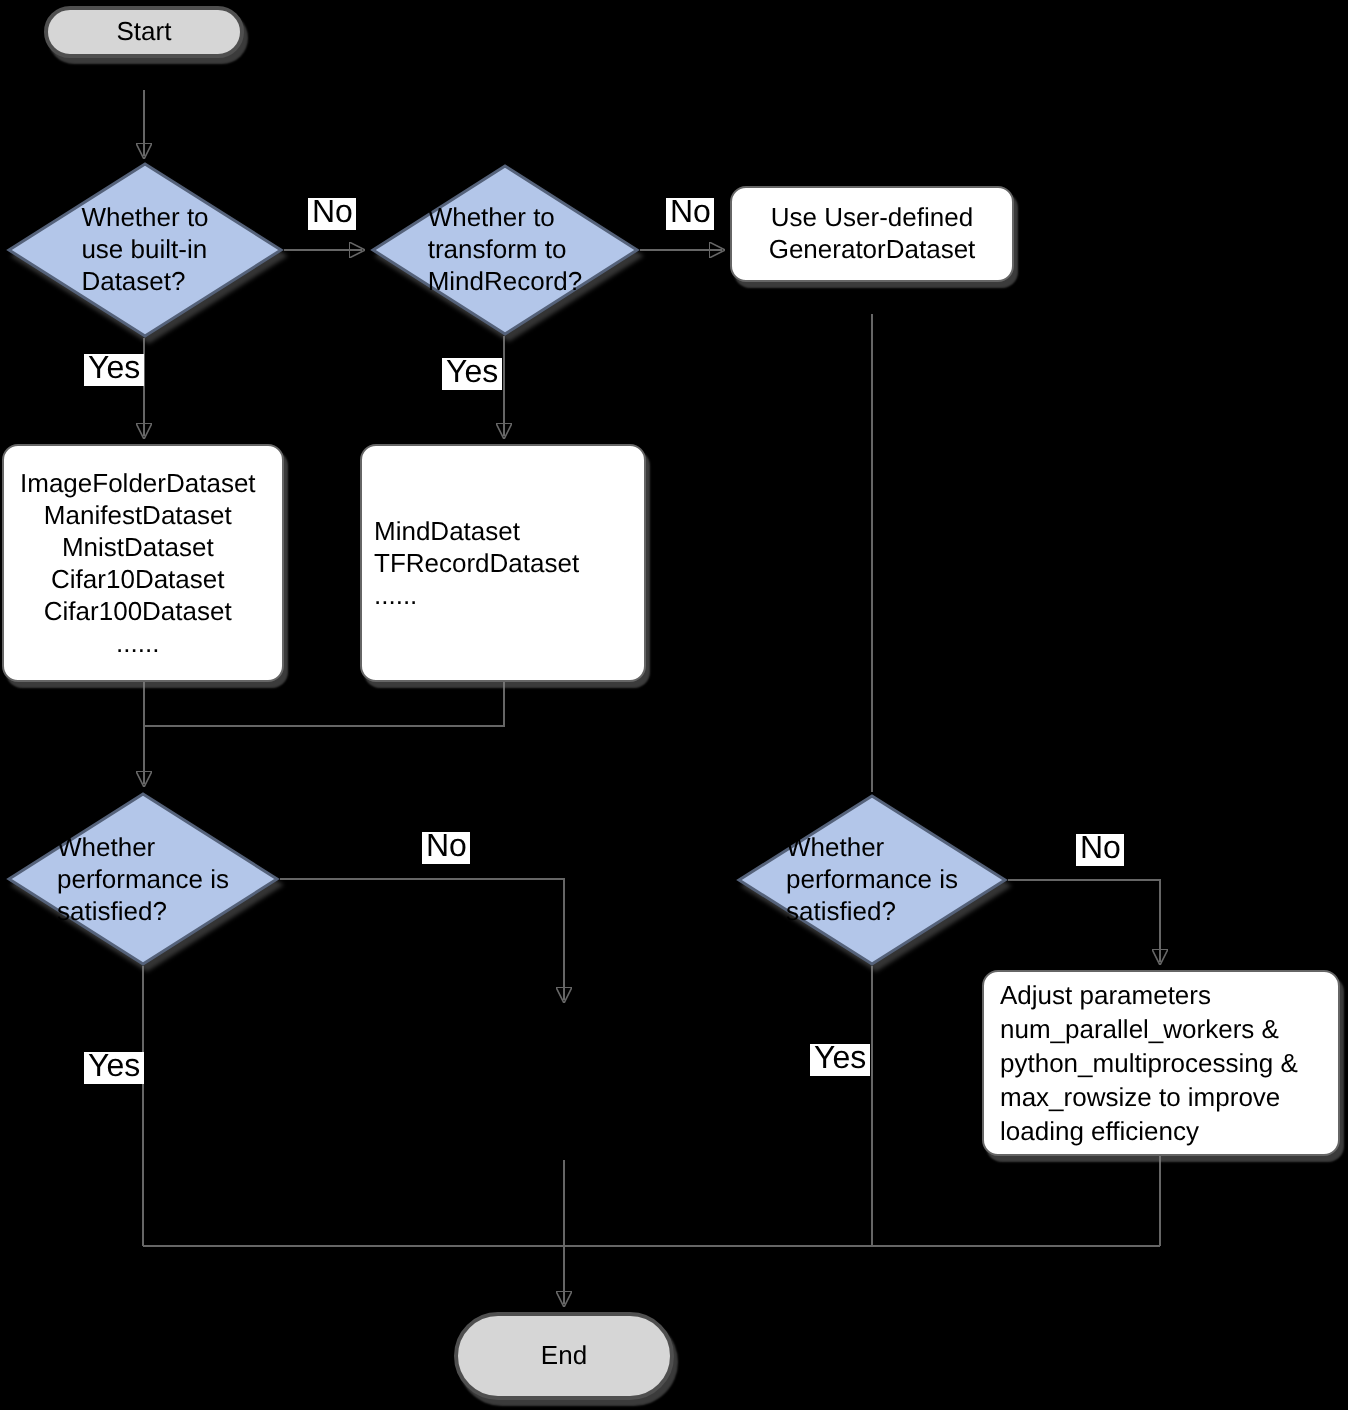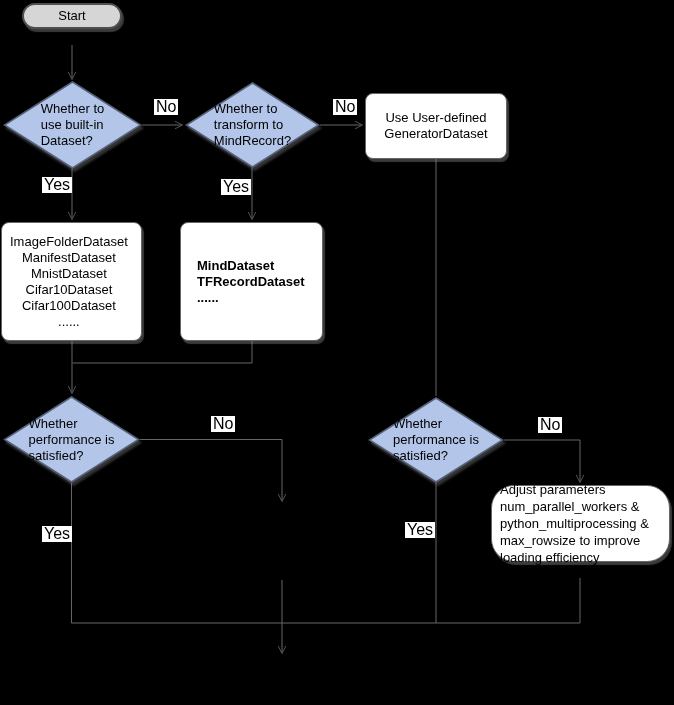--- a/index.html
+++ b/index.html
@@ -114,36 +114,36 @@
 
   <div class="node diamond" style="left:185px; top:82px; width:135px; height:86px;">
     <svg viewBox="0 0 135 86" preserveAspectRatio="none">
       <polygon points="67.5,1 133.5,43 67.5,85 1.5,43" fill="var(--diamond_fill)" stroke="var(--diamond_stroke)" stroke-width="1.5"></polygon>
     </svg>
     <div class="dtxt">Whether to
 transform to
 MindRecord?</div>
   </div>
 
-  <div class="node box centered" style="left:365px; top:93px; width:142px; height:66px;">
+  <div class="node box centered" style="left:365px; top:93px; width:142px; height:48px;">
     <div class="btxt">Use User-defined
 GeneratorDataset</div>
   </div>
 
   <div class="node box leftpad" style="left:1px; top:222px; width:141px; height:119px;text-align:center;">
     <div class="btxt">ImageFolderDataset
 ManifestDataset
 MnistDataset
 Cifar10Dataset
 Cifar100Dataset
 ......</div>
   </div>
 
   <div class="node box leftpad" style="left:180px; top:222px; width:143px; height:119px;">
-    <div class="btxt" style="padding-left:16px;font-weight:bold;">MindDataset
+    <div class="btxt" style="padding-left:6px;">MindDataset
 TFRecordDataset
 ......</div>
   </div>
 
   <div class="node diamond" style="left:3px; top:396px; width:137px; height:87px;">
     <svg viewBox="0 0 137 87" preserveAspectRatio="none">
       <polygon points="68.5,1 135.5,43.5 68.5,86 1.5,43.5" fill="var(--diamond_fill)" stroke="var(--diamond_stroke)" stroke-width="1.5"></polygon>
     </svg>
     <div class="dtxt">Whether
 performance is
@@ -153,28 +153,31 @@
   <div class="node diamond" style="left:368px; top:397px; width:136px; height:86px;">
     <svg viewBox="0 0 136 86" preserveAspectRatio="none">
       <polygon points="68,1 134.5,43 68,85 1.5,43" fill="var(--diamond_fill)" stroke="var(--diamond_stroke)" stroke-width="1.5"></polygon>
     </svg>
     <div class="dtxt">Whether
 performance is
 satisfied?</div>
   </div>
 
 
-  <div class="node box leftpad" style="left:491px; top:485px; width:179px; height:77px; line-height:17px;border-radius:23px;">
+  <div class="node box leftpad" style="left:491px; top:485px; width:179px; height:93px; line-height:17px;">
     <div class="btxt">Adjust parameters
 num_parallel_workers &amp;
 python_multiprocessing &amp;
 max_rowsize to improve
 loading efficiency</div>
   </div>
 
+  <div class="node pill" style="left:227px; top:656px; width:110px; height:44px; border-radius:22px;">
+    <span>End</span>
+  </div>
 
   <div class="elabel" style="left:154px; top:99px;">No</div>
   <div class="elabel" style="left:333px; top:99px;">No</div>
   <div class="elabel" style="left:42px;  top:177px;">Yes</div>
   <div class="elabel" style="left:221px; top:179px;">Yes</div>
   <div class="elabel" style="left:211px; top:416px;">No</div>
   <div class="elabel" style="left:538px; top:417px;">No</div>
   <div class="elabel" style="left:42px;  top:526px;">Yes</div>
   <div class="elabel" style="left:405px; top:522px;">Yes</div>
 

